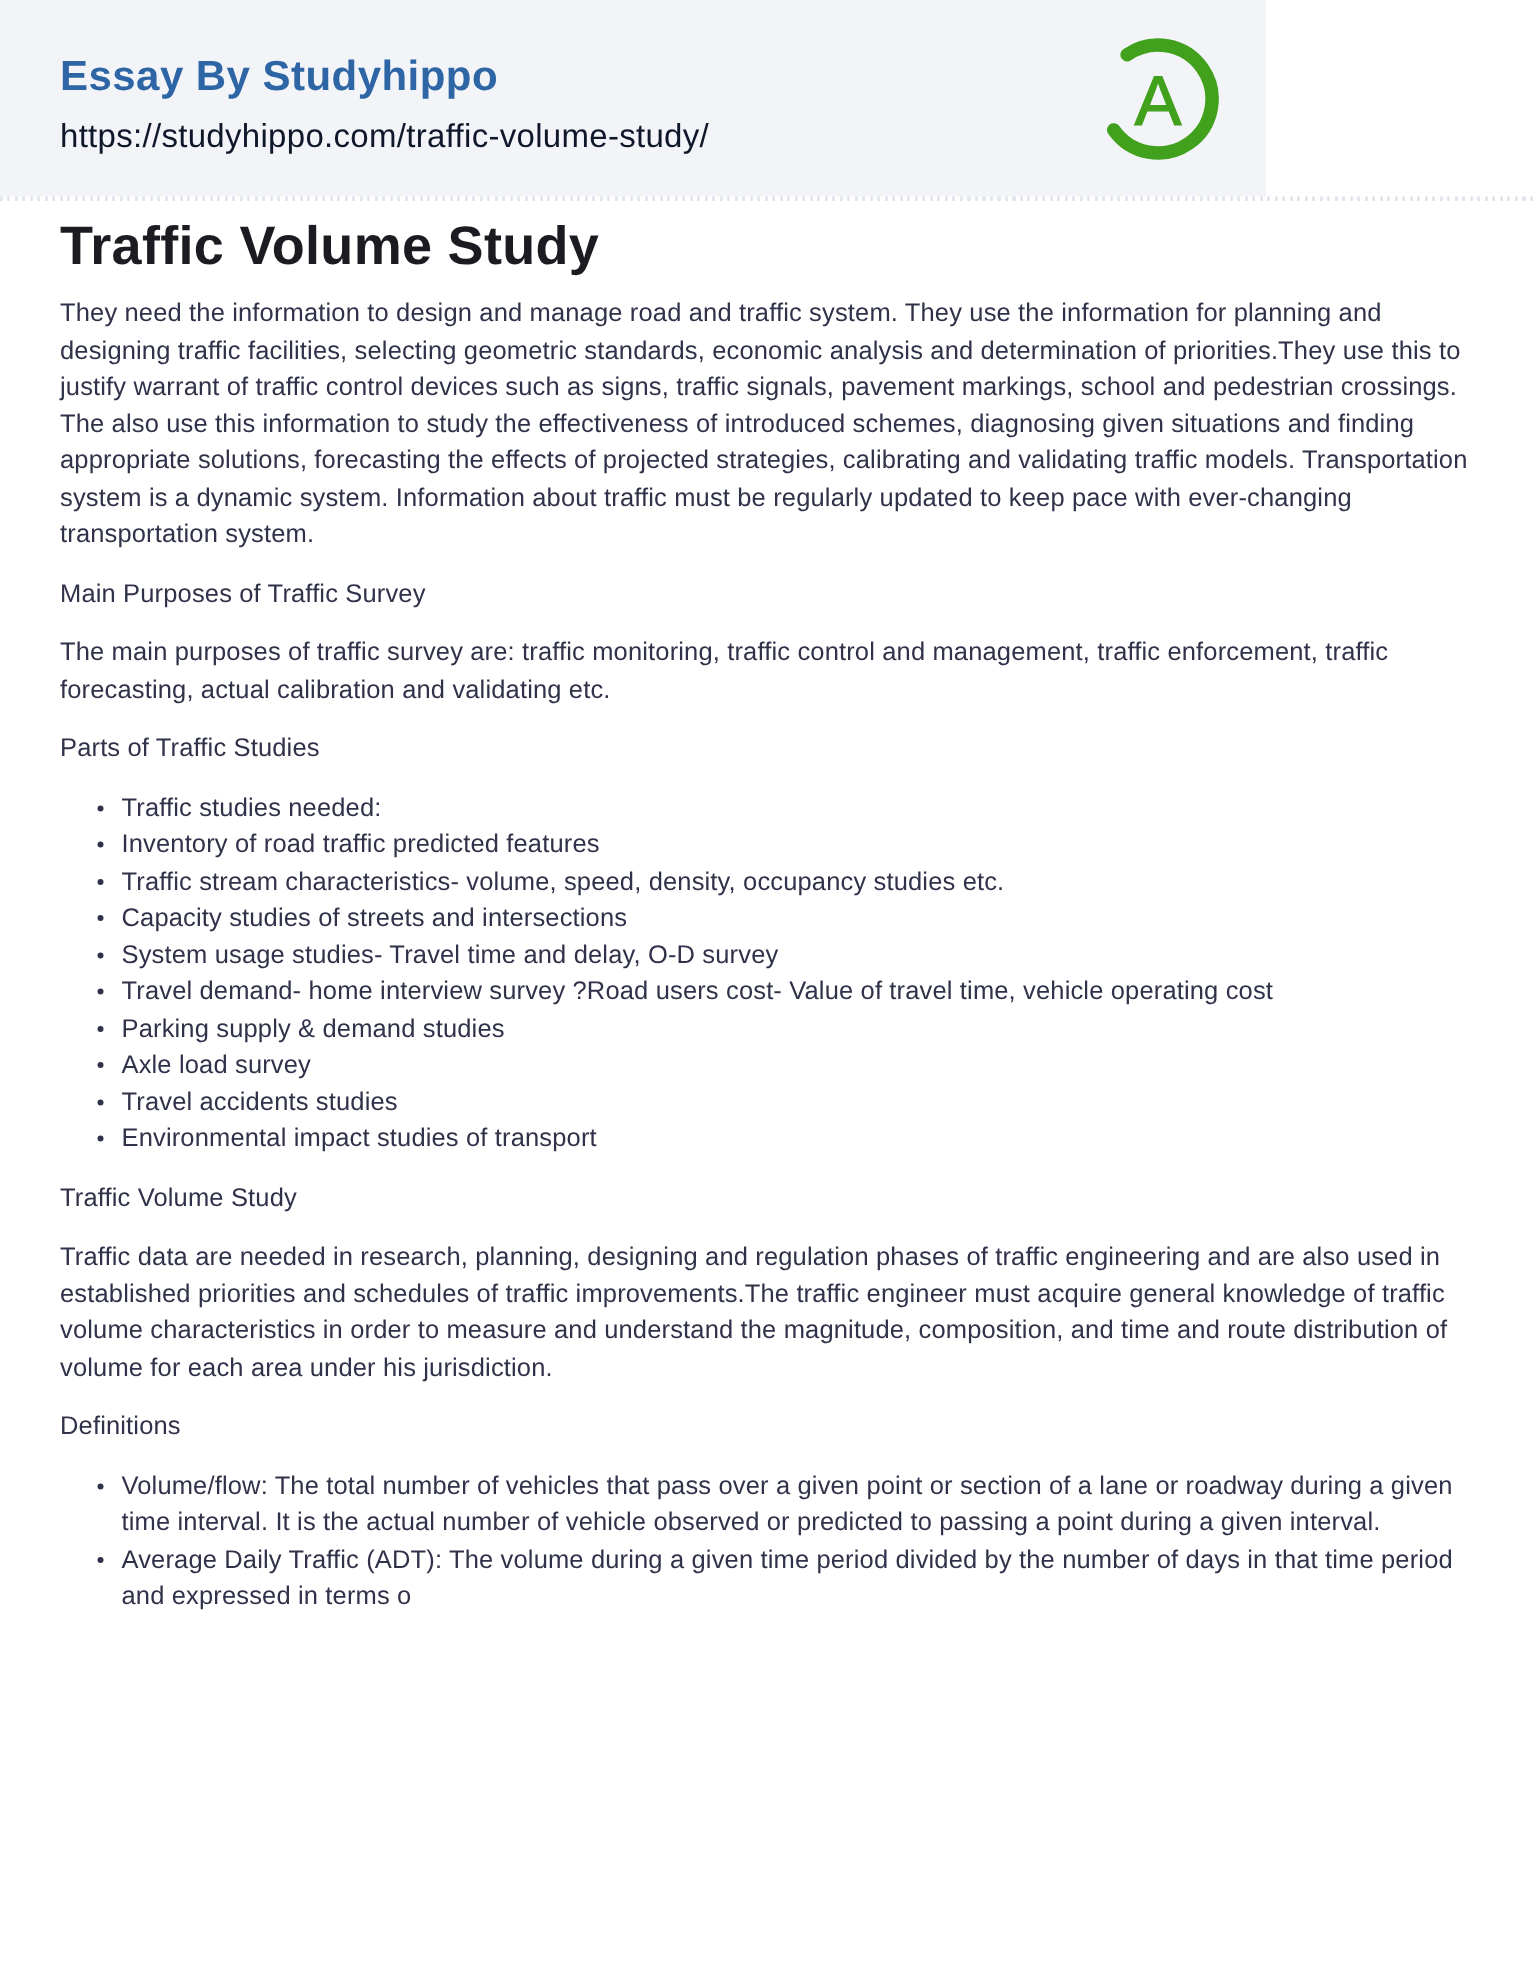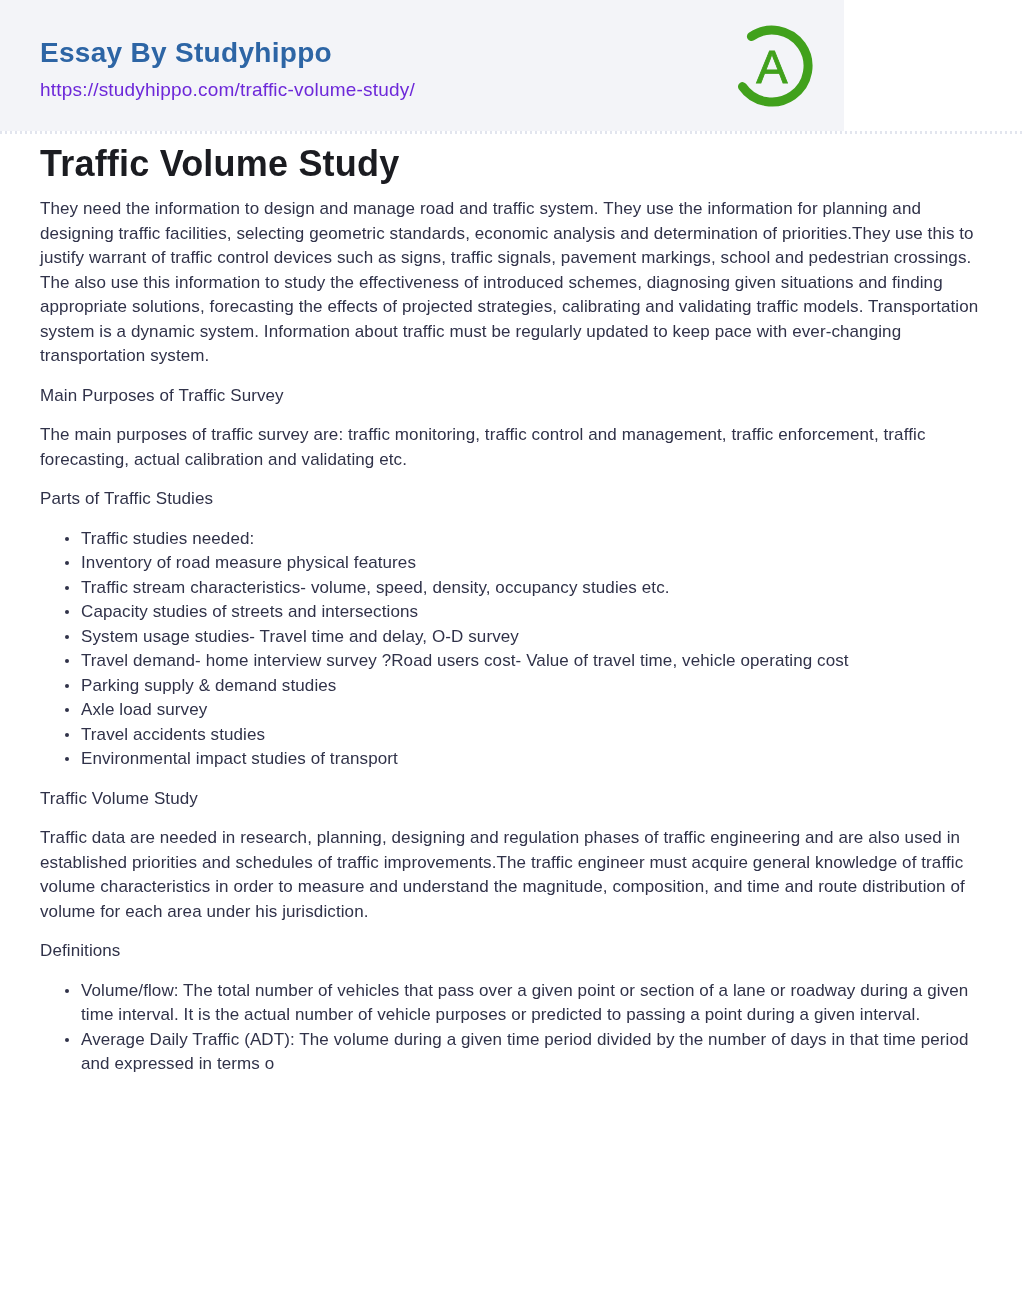--- a/index.html
+++ b/index.html
@@ -24,22 +24,22 @@
   }
   .header-text { display: flex; flex-direction: column; margin-top: 8px; }
   .site-title {
     color: #2d65a5;
     font-size: 28px;
     font-weight: 700;
     line-height: 1.2;
     letter-spacing: 0.3px;
   }
   .page-url {
-    color: #6d28d9;
-    font-size: 19px;
+    color: #0f172a;
+    font-size: 22px;
     font-weight: 400;
     line-height: 1.3;
     margin-top: 9px;
     text-decoration: none;
     letter-spacing: 0.2px;
   }
   .logo { width: 84px; height: 84px; flex: 0 0 auto; }
   .logo svg { display: block; }
   .logo text {
     font-family: "Liberation Sans", sans-serif;
@@ -117,34 +117,34 @@
 
 
   <p class="subheading">Main Purposes of Traffic Survey</p>
 
   <p>The main purposes of traffic survey are: traffic monitoring, traffic control and management, traffic enforcement, traffic forecasting, actual calibration and validating etc.</p>
 
   <p class="subheading">Parts of Traffic Studies</p>
 
   <ul>
     <li>Traffic studies needed:</li>
-    <li>Inventory of road measure physical features</li>
+    <li>Inventory of road traffic predicted features</li>
     <li>Traffic stream characteristics- volume, speed, density, occupancy studies etc.</li>
     <li>Capacity studies of streets and intersections</li>
     <li>System usage studies- Travel time and delay, O-D survey</li>
     <li>Travel demand- home interview survey ?Road users cost- Value of travel time, vehicle operating cost</li>
     <li>Parking supply &amp; demand studies</li>
     <li>Axle load survey</li>
     <li>Travel accidents studies</li>
     <li>Environmental impact studies of transport</li>
   </ul>
 
   <p class="subheading">Traffic Volume Study</p>
 
   <p>Traffic data are needed in research, planning, designing and regulation phases of traffic engineering and are also used in established priorities and schedules of traffic improvements.The traffic engineer must acquire general knowledge of traffic volume characteristics in order to measure and understand the magnitude, composition, and time and route distribution of volume for each area under his jurisdiction.</p>
 
   <p class="subheading">Definitions</p>
 
   <ul>
-    <li>Volume/flow: The total number of vehicles that pass over a given point or section of a lane or roadway during a given time interval. It is the actual number of vehicle purposes or predicted to passing a point during a given interval.</li>
+    <li>Volume/flow: The total number of vehicles that pass over a given point or section of a lane or roadway during a given time interval. It is the actual number of vehicle observed or predicted to passing a point during a given interval.</li>
     <li>Average Daily Traffic (ADT): The volume during a given time period divided by the number of days in that time period and expressed in terms o</li>
   </ul>
 </main>
 
 </body></html>

